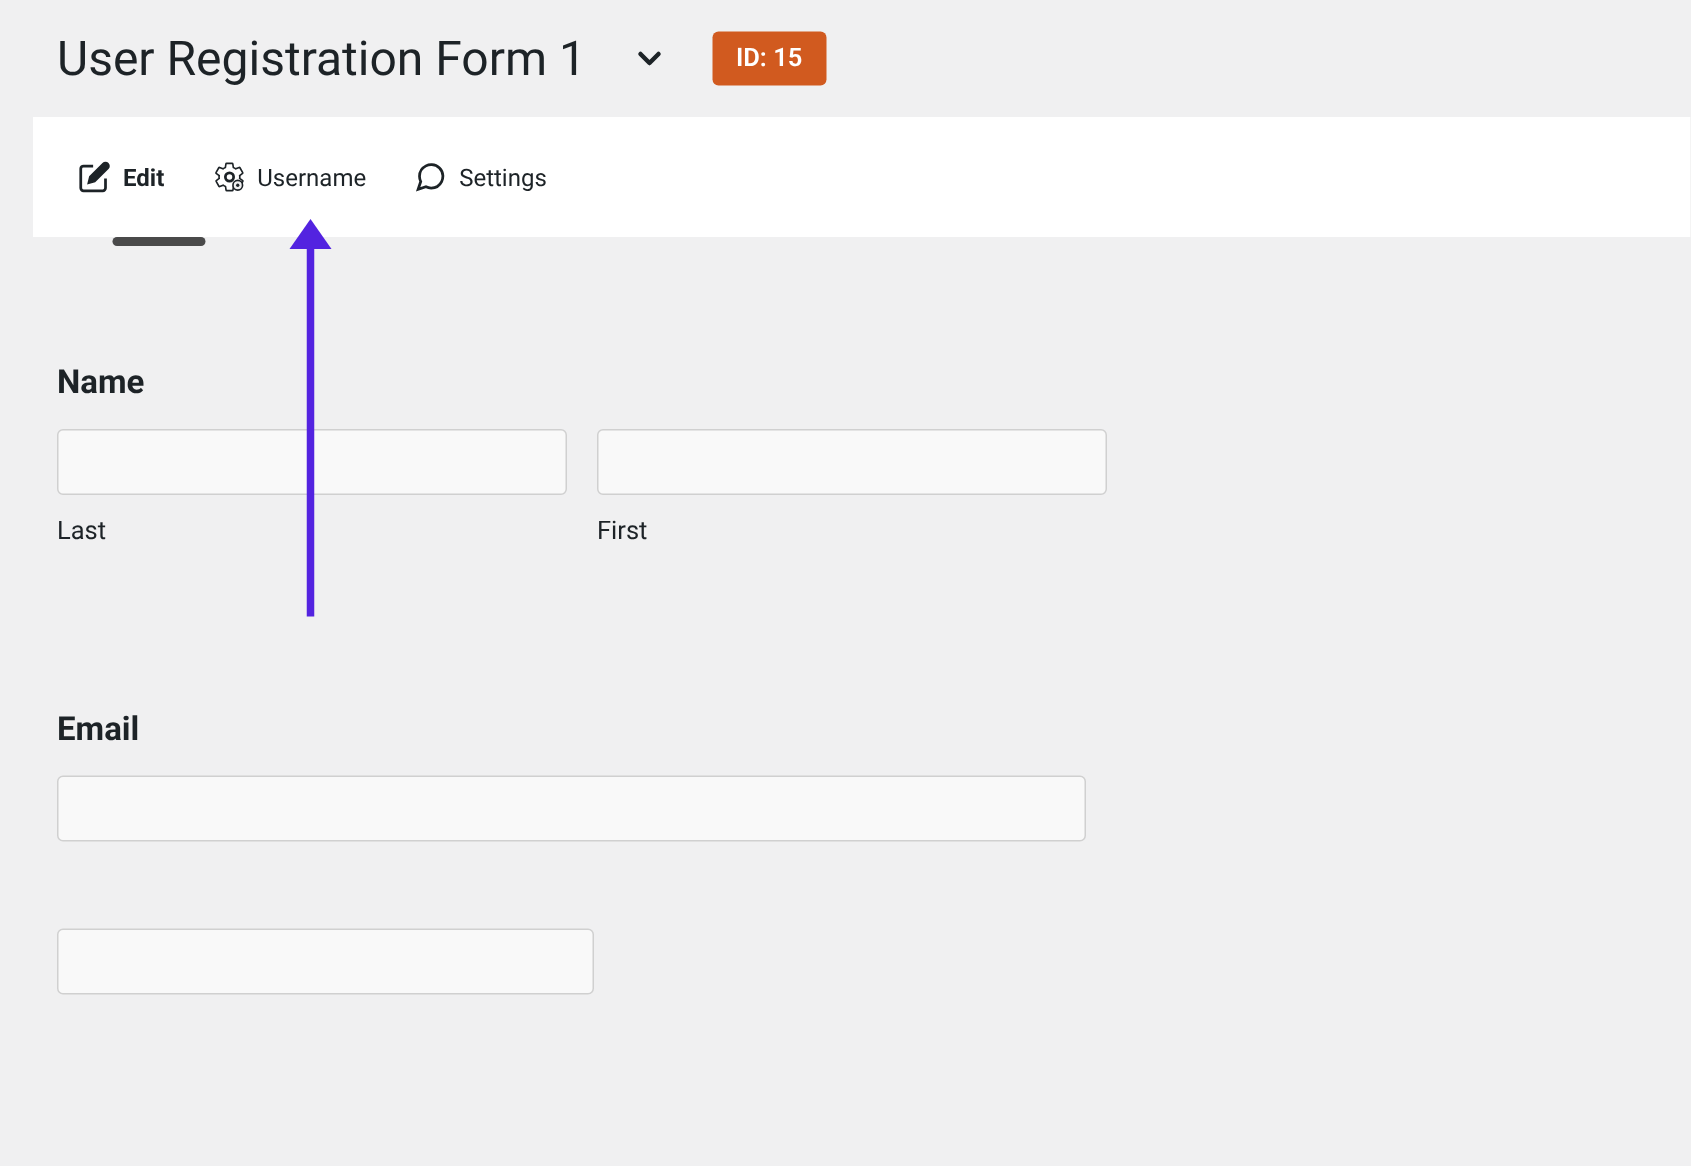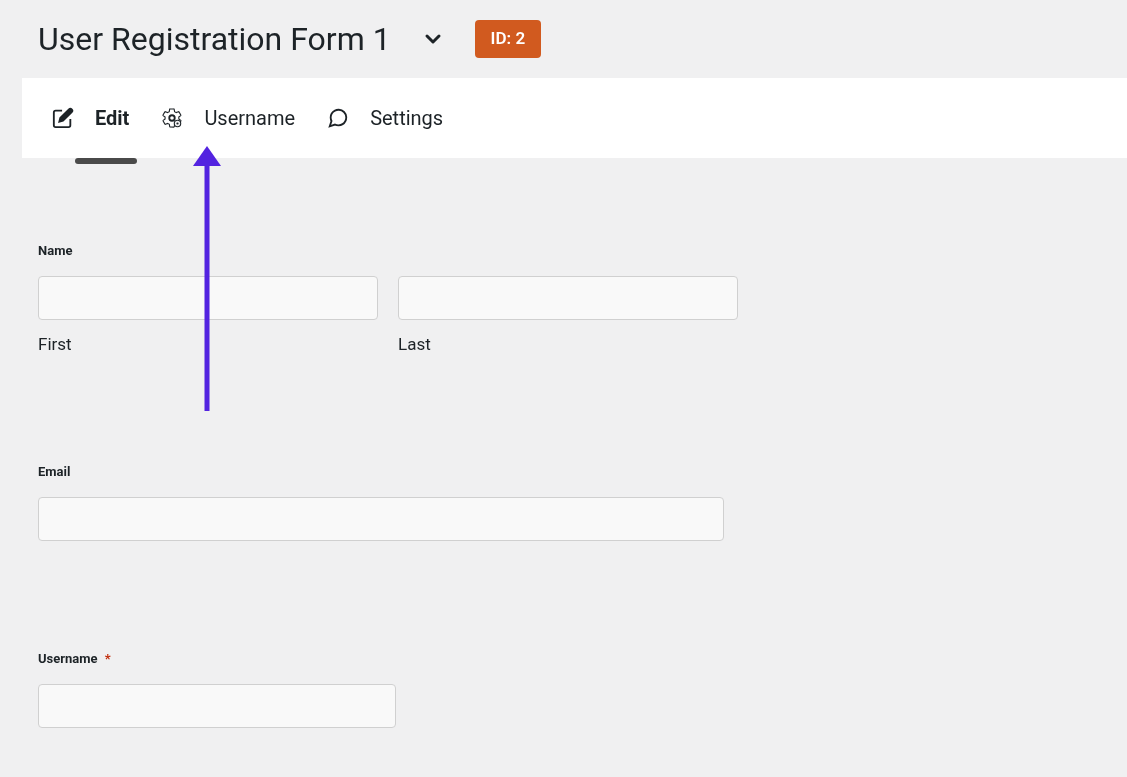--- a/index.html
+++ b/index.html
@@ -11,20 +11,21 @@
       background: #f0f0f1;
       font-family: -apple-system, BlinkMacSystemFont, "Segoe UI", Roboto, "Helvetica Neue", Arial, sans-serif;
       color: #1d2327;
       width: 1127px;
       height: 777px;
       overflow: hidden;
       position: relative;
     }
     .header {
       display: flex;
+      align-items: center;
       padding: 20px 38px 20px 38px;
       gap: 26px;
     }
     .page-title {
       font-size: 32px;
       font-weight: 400;
       color: #1d2327;
     }
     .chevron-down {
       display: inline-flex;
@@ -51,22 +52,22 @@
       padding: 0 30px;
       display: flex;
       align-items: center;
       gap: 32px;
       height: 80px;
       position: relative;
     }
     .toolbar-item {
       display: flex;
       align-items: center;
-      gap: 21px;
-      font-size: 20px;
+      gap: 8px;
+      font-size: 16px;
       color: #1d2327;
       cursor: pointer;
       position: relative;
       padding: 26px 0;
     }
     .toolbar-item.active {
       font-weight: 700;
     }
     .toolbar-item .icon {
       display: inline-flex;
@@ -83,28 +84,28 @@
       bottom: -6px;
       width: 62px;
       height: 6px;
       background: #4a4a4a;
       border-radius: 3px;
     }
     .form-body {
       padding: 40px 38px;
     }
     .field-group {
-      margin-bottom: 110px;
+      margin-bottom: 58px;
     }
     .field-group.first-group {
       margin-top: 45px;
       margin-bottom: 110px;
     }
     .field-label {
-      font-size: 13px;
+      font-size: 22px;
       font-weight: 700;
       color: #1d2327;
       display: block;
       margin-bottom: 18px;
     }
     .field-label .required {
       color: #c02b0a;
       margin-left: 4px;
     }
     .name-row {
@@ -148,21 +149,21 @@
 </head>
 <body>
 
 <div class="header">
   <h1 class="page-title">User Registration Form 1</h1>
   <span class="chevron-down">
     <svg viewBox="0 0 24 24" fill="none" stroke="#1d2327" stroke-width="3" stroke-linecap="round" stroke-linejoin="round">
       <polyline points="6 9 12 15 18 9"></polyline>
     </svg>
   </span>
-  <span class="id-badge">ID: 2</span>
+  <span class="id-badge">ID: 15</span>
 </div>
 
 <div class="toolbar">
   <div class="toolbar-item active">
     <span class="icon">
       <svg viewBox="0 0 24 24" fill="none" stroke="#1d2327" stroke-width="2">
         <path d="M11 4H4a2 2 0 0 0-2 2v14a2 2 0 0 0 2 2h14a2 2 0 0 0 2-2v-7"></path>
         <path d="M18.5 2.5a2.121 2.121 0 0 1 3 3L12 15l-4 1 1-4 9.5-9.5z" fill="#1d2327"></path>
       </svg>
     </span>
@@ -193,39 +194,35 @@
 
 </div>
 
 <div class="form-body">
 
   <div class="field-group first-group">
     <label class="field-label">Name</label>
     <div class="name-row">
       <div class="name-col">
         <input type="text" class="text-input name-input" style="">
-        <span class="sub-label">First</span>
+        <span class="sub-label">Last</span>
       </div>
       <div class="name-col">
         <input type="text" class="text-input name-input" style="">
-        <span class="sub-label">Last</span>
+        <span class="sub-label">First</span>
       </div>
     </div>
   </div>
 
   <div class="field-group">
     <label class="field-label">Email</label>
     <input type="text" class="text-input email-input" style="">
   </div>
 
   <div class="field-group">
-    <label class="field-label">
-      <span>Username</span>
-      <span class="required">*</span>
-    </label>
     <input type="text" class="text-input username-input" style="">
   </div>
 
 </div>
 
 <svg class="annotation-arrow" width="40" height="270">
   <defs>
     <marker id="arrowhead" markerWidth="8" markerHeight="8" refX="4" refY="2" orient="auto">
       <polygon points="0 4, 4 0, 8 4" fill="#5323e0"></polygon>
     </marker>

